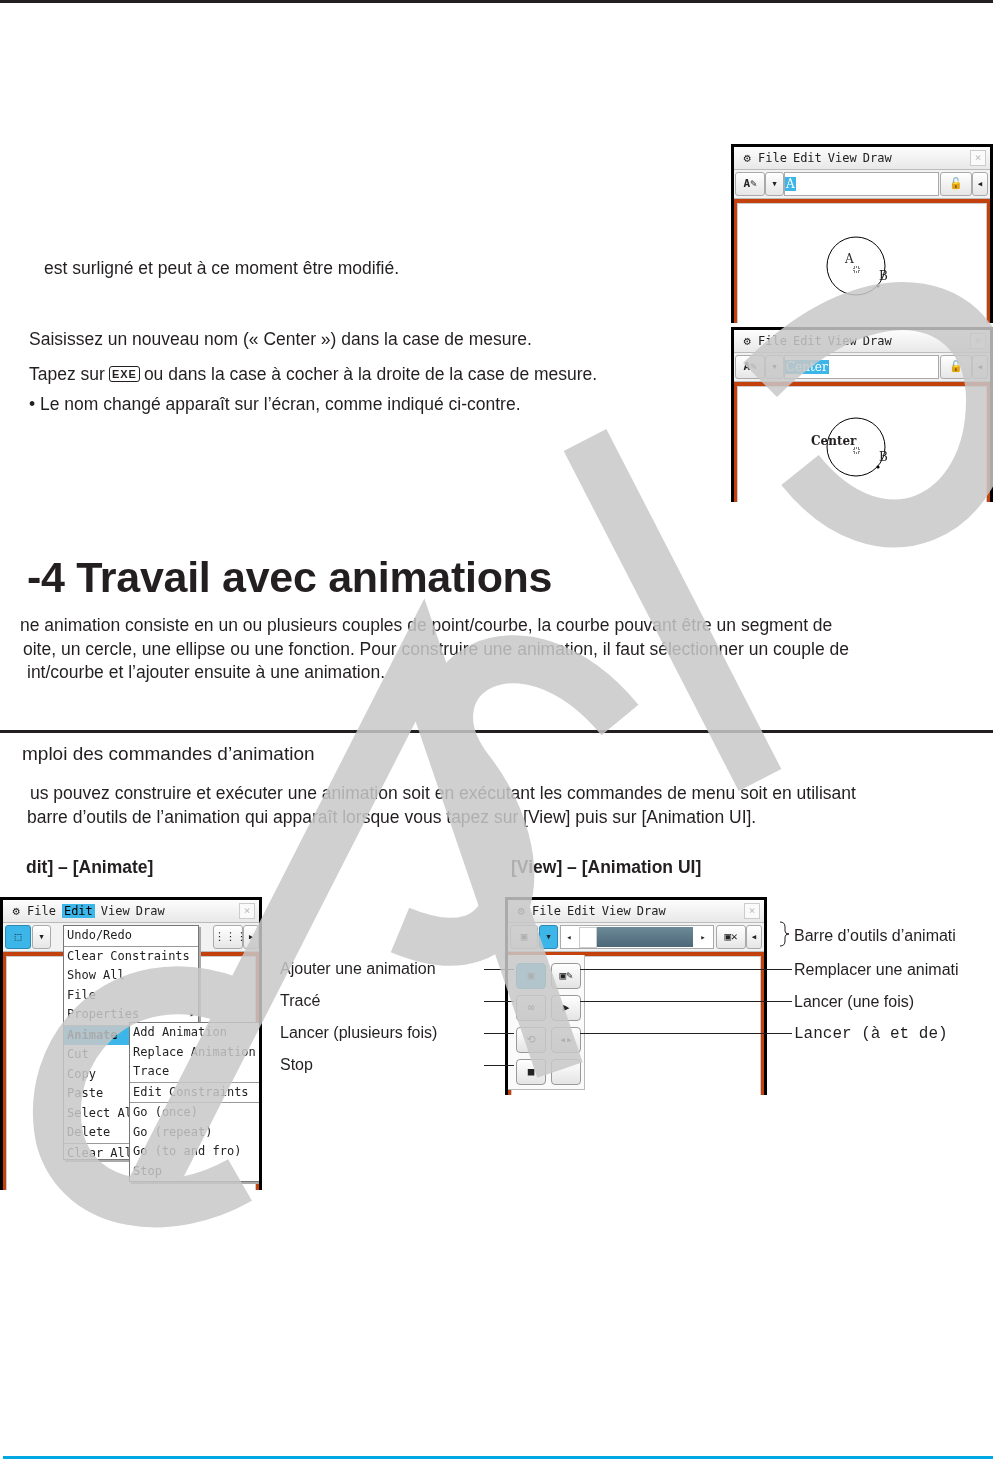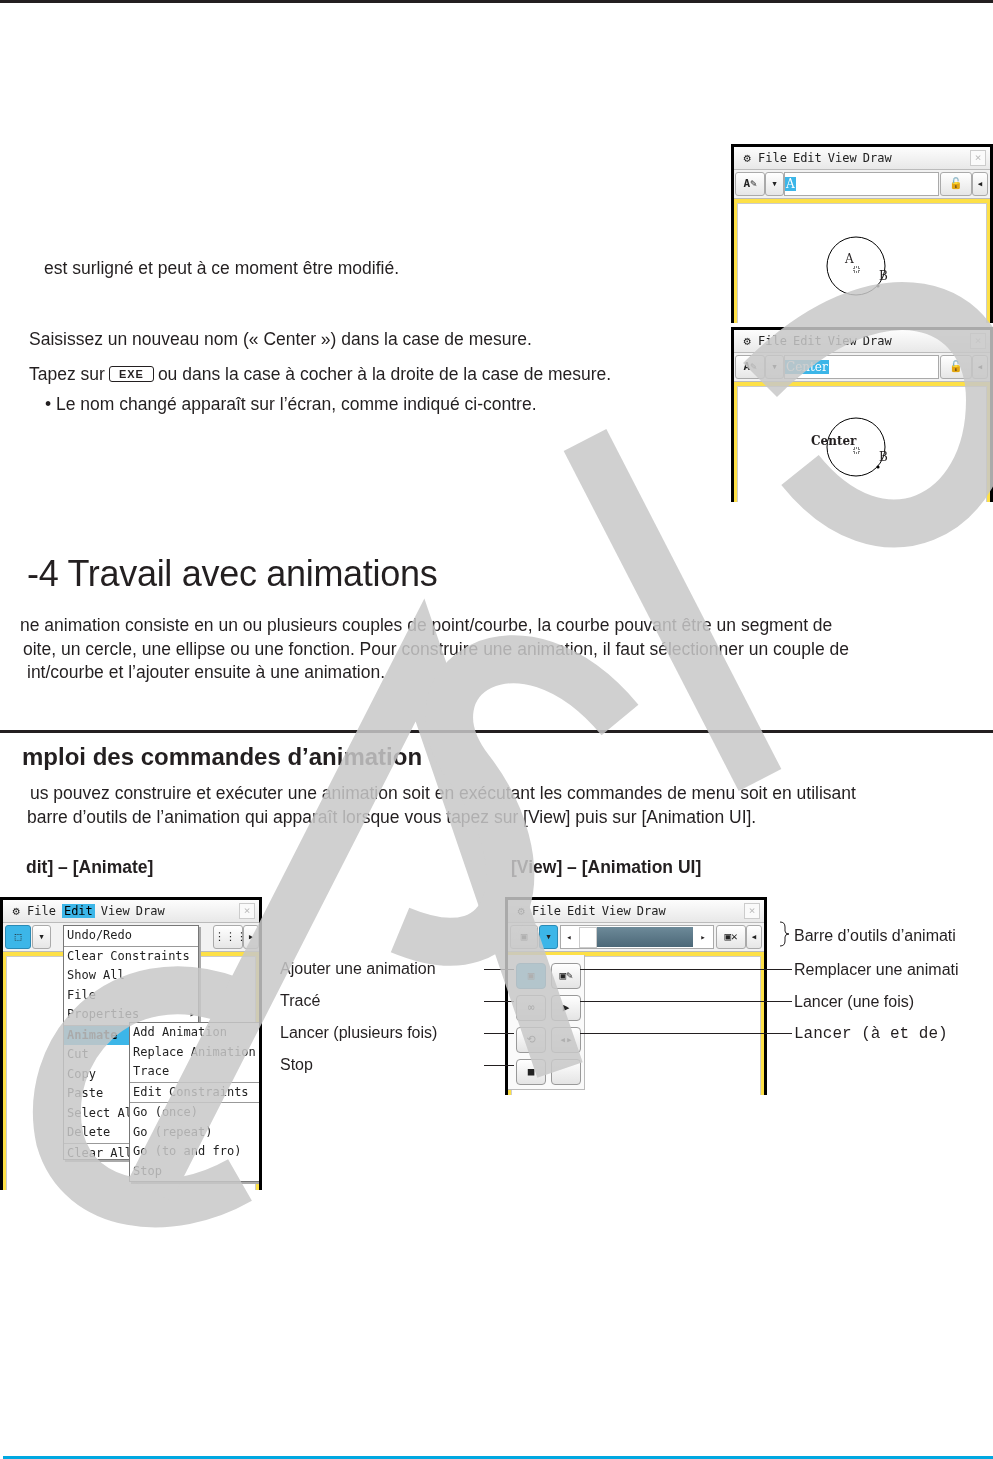--- a/index.html
+++ b/index.html
@@ -2,29 +2,29 @@
 <html><head>
 <meta charset="utf-8">
 <style>
   html, body { margin:0; padding:0; background:#ffffff; }
   body { width:993px; height:1459px; position:relative; overflow:hidden;
          font-family:"Liberation Sans", sans-serif; color:#231f20; }
   .abs { position:absolute; }
   .topbar { left:0; top:0; width:993px; height:3px; background:#231f20; }
   .botbar { left:3px; top:1456px; width:990px; height:3px; background:#00a8e1; }
   .txt { font-size:17.5px; white-space:nowrap; line-height:20px; }
-  .h1 { font-size:36px; font-weight:normal; white-space:nowrap; letter-spacing:-0.3px; }
-  .h2 { font-size:24px; font-weight:bold; white-space:nowrap; }
+  .h1 { font-size:43px; font-weight:bold; white-space:nowrap; letter-spacing:-0.3px; }
+  .h2 { font-size:19px; font-weight:normal; white-space:nowrap; }
   .h3 { font-size:17.5px; font-weight:bold; white-space:nowrap; }
   .rule { left:0; top:730px; width:993px; height:3px; background:#231f20; }
   .key { display:inline-block; border:1.5px solid #231f20; border-radius:3px; font-size:11px; font-weight:bold;
-         padding:0 9px; line-height:14px; letter-spacing:1px; vertical-align:2px; margin:0 4px; }
+         padding:0 2px; line-height:14px; letter-spacing:1px; vertical-align:2px; margin:0 4px; }
 
   
-  .calc { background:#fde047; border-left:3px solid #000; border-right:3px solid #000; border-top:3px solid #000; overflow:hidden;
+  .calc { background:#c2410c; border-left:3px solid #000; border-right:3px solid #000; border-top:3px solid #000; overflow:hidden;
           font-family:"DejaVu Sans Mono", monospace; }
   .menubar { height:22px; background:linear-gradient(#fdfdfd,#e8e8e8); border-bottom:1px solid #bbb; position:relative;
              font-size:12px; line-height:22px; color:#222; }
   .menubar span { margin-right:6px; }
   .gear { display:inline-block; width:10px; text-align:center; margin:0 10px 0 8px; font-size:12px; }
   .mclose { position:absolute; right:4px; top:3px; width:14px; height:14px; border:1px solid #ccc; color:#bbb;
             font-size:11px; line-height:14px; text-align:center; background:#fafafa; }
   .menusel { background:#3cb6e8; color:#000; padding:0 2px; }
   .toolbar { height:28px; background:#f2f2f2; border-bottom:1px solid #bbb; position:relative; }
   .tbtn { position:absolute; top:2px; height:22px; border:1px solid #aaa; border-radius:3px; background:linear-gradient(#fff,#e6e6e6);
@@ -51,21 +51,21 @@
 </head>
 <body>
 
 <div class="abs topbar"></div>
 
 <div class="abs txt" style="left:44px;top:258px;">est surligné et peut à ce moment être modifié.</div>
 <div class="abs txt" style="left:29px;top:329px;">Saisissez un nouveau nom (« Center ») dans la case de mesure.</div>
 <div class="abs txt" style="left:29px;top:364px;">
   <span>Tapez sur</span><span class="key">EXE</span><span>ou dans la case à cocher à la droite de la case de mesure.</span>
 </div>
-<div class="abs txt" style="left:29px;top:394px;margin-left:16px;">• Le nom changé apparaît sur l’écran, comme indiqué ci-contre.</div>
+<div class="abs txt" style="left:29px;top:394px;">• Le nom changé apparaît sur l’écran, comme indiqué ci-contre.</div>
 
 <div class="abs calc" style="left:731px;top:144px;width:256px;height:176px;">
   <div class="menubar">
     <span class="gear">⚙</span><span>File</span><span>Edit</span><span>View</span><span>Draw</span>
     <div class="mclose">×</div>
   </div>
   <div class="toolbar">
     <div class="tbtn" style="left:1px;width:28px;font-weight:bold;">A✎</div>
     <div class="tbtn" style="left:31px;width:17px;">▾</div>
     <div class="field" style="left:50px;width:153px;"><span class="hl">A</span></div>

